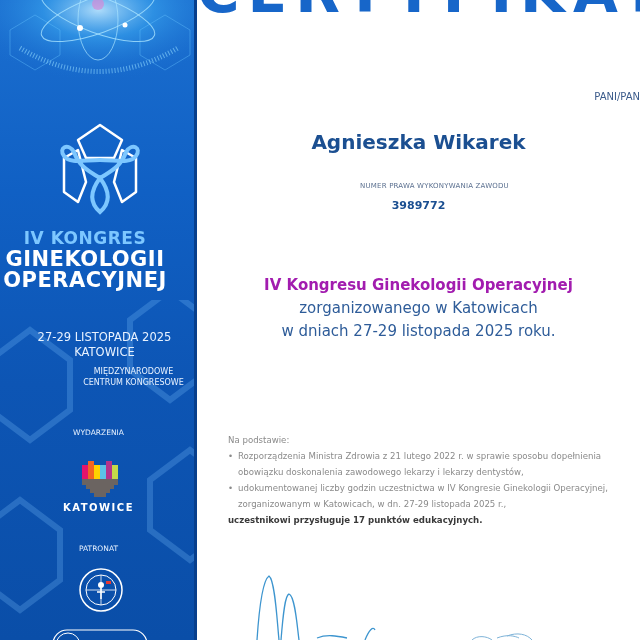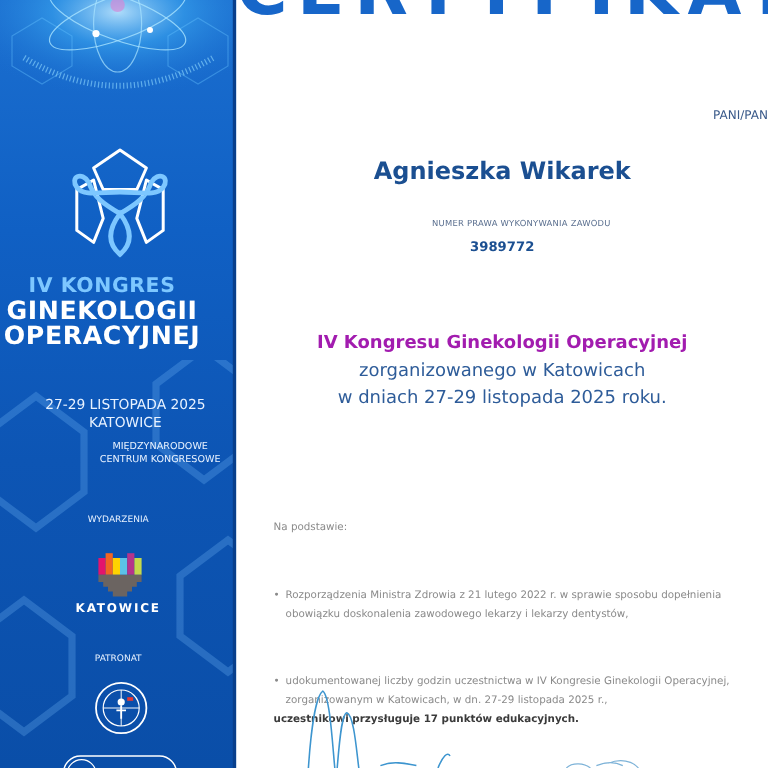--- a/index.html
+++ b/index.html
@@ -48,21 +48,21 @@
   .pani { position: absolute; left: 0; width: 443px; top: 91px; text-align: right; font-size: 10px; color: #3a5a8a; }
   .name { position: absolute; left: 0; width: 443px; top: 130px; text-align: center; font-size: 20px; font-weight: bold; color: #1b4f91; }
   .npwz-label { position: absolute; left: 16px; width: 443px; top: 182px; text-align: center; font-size: 7px; color: #5a6f8f; letter-spacing: 0.2px; }
   .npwz { position: absolute; left: 0; width: 443px; top: 199px; text-align: center; font-size: 11px; font-weight: bold; color: #1b4f91; }
 
   .statement { position: absolute; left: 0; width: 443px; top: 274px; text-align: center; font-size: 15px; line-height: 23px; color: #2e5c99; }
   .statement .bold { font-weight: bold; color: #a21caf; }
 
   .basis { position: absolute; left: 31px; top: 432px; width: 400px; font-size: 8.6px; line-height: 16px; color: #8a8a8a; }
   .basis ul { list-style: none; }
-  .basis li { position: relative; padding-left: 10px; margin-top: 40px; }
+  .basis li { position: relative; padding-left: 10px; }
   .basis li::before { content: "•"; position: absolute; left: 0; color: #8a8a8a; }
   .basis .points { font-weight: bold; color: #3a3a3a; }
 
   .signatures { position: absolute; left: 0; top: 560px; width: 443px; height: 80px; }
 </style>
 </head>
 <body>
 
 <div class="sidebar">
   <svg class="hero-art" viewBox="0 0 197 100">

